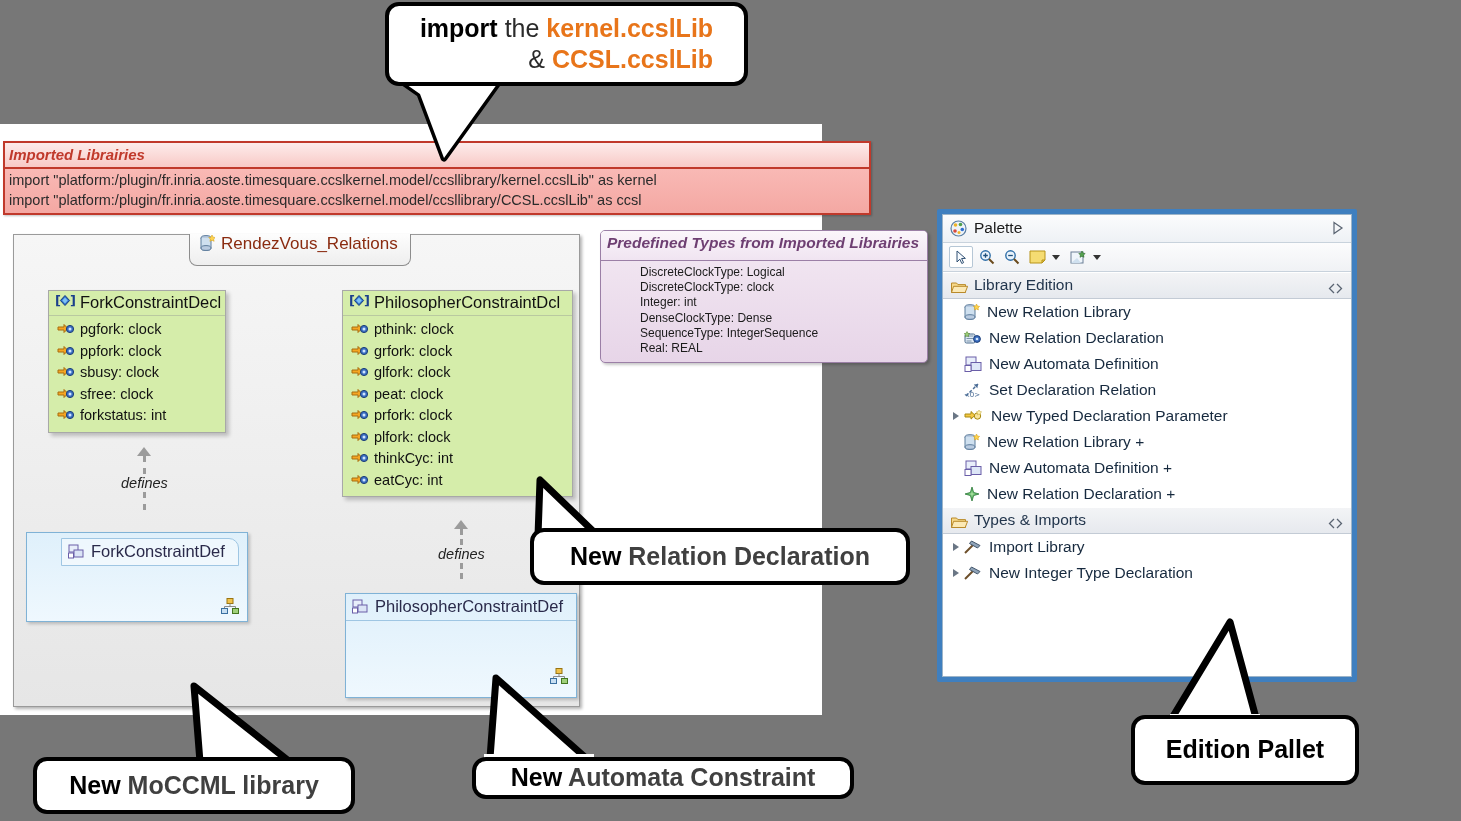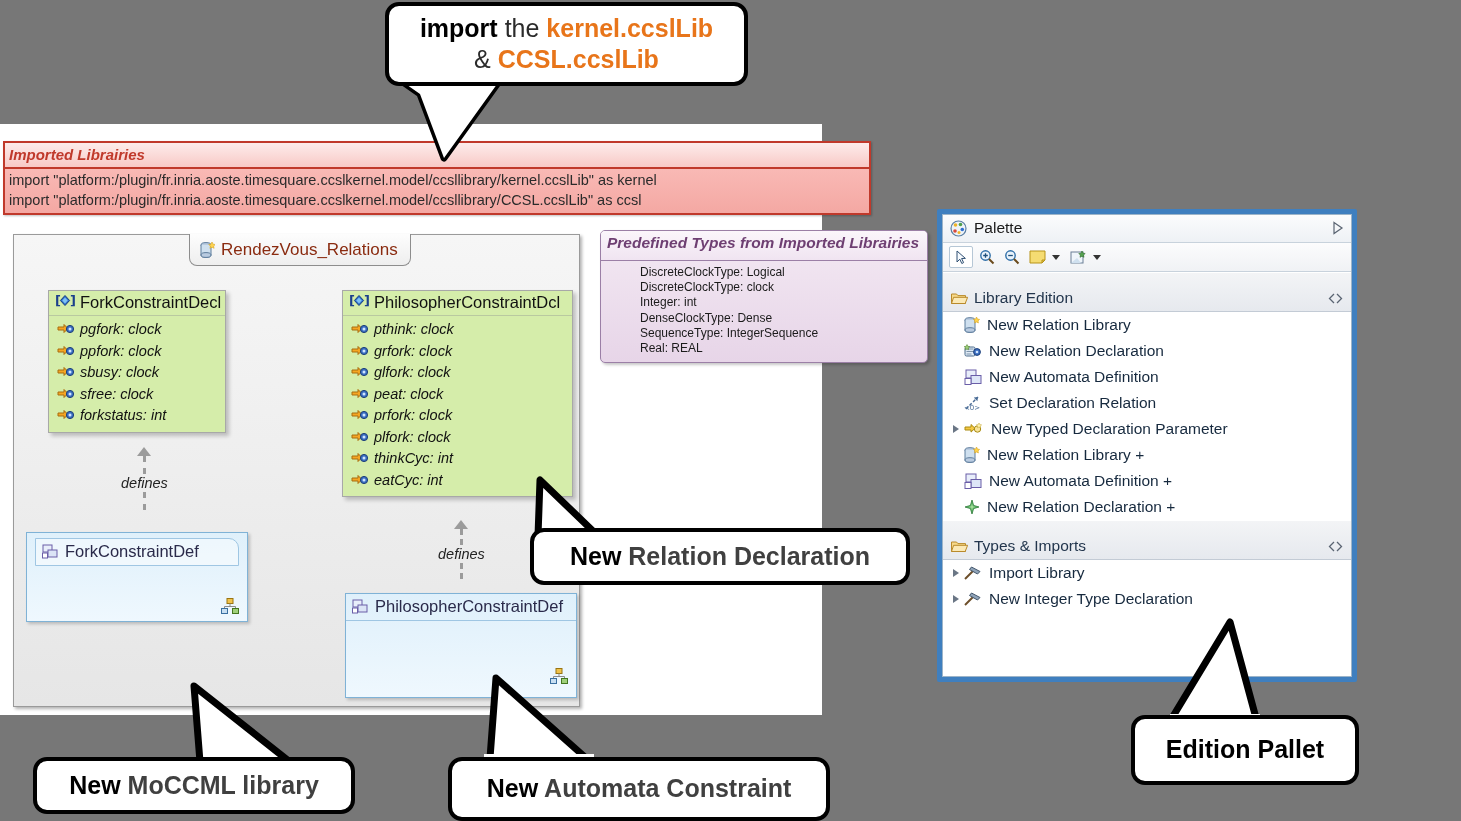--- a/index.html
+++ b/index.html
@@ -39,42 +39,42 @@
     background:linear-gradient(to bottom,#f6f6f6,#e6e6e6);
     border:1px solid #9a9a9a;
     box-shadow:2px 2px 3px rgba(0,0,0,.30);
     box-sizing:border-box;
   }
   #diagram-tab{
     position:absolute;left:175px;top:-1px;height:32px;
     background:linear-gradient(to bottom,#fdfdfd,#eeeeee);
     border:1px solid #8d8d8d;border-top:none;
     border-bottom-left-radius:8px;border-bottom-right-radius:8px;
-    display:flex;align-items:center;gap:6px;padding:0 12px 0 10px;
+    display:flex;gap:6px;padding:0 12px 0 10px;
     box-sizing:border-box;
   }
   #diagram-tab .tab-label{font-size:17px;color:#8a2b10;}
   
   .decl-box{
     position:absolute;
     background:#d5edaa;
     border:1px solid #a8a8a8;
     box-shadow:3px 3px 4px rgba(0,0,0,.22);
     box-sizing:border-box;
   }
   .decl-box .decl-header{
     display:flex;align-items:center;gap:5px;
     padding:2px 4px 3px 6px;
     border-bottom:1px solid #b9c9a0;
     font-size:16.5px;color:#111;white-space:nowrap;overflow:hidden;
   }
   .decl-box .decl-body{padding:3px 4px 5px 6px;}
   .decl-box .decl-row{
     display:flex;align-items:center;gap:6px;
-    font-size:14.5px;font-style:italic;color:#111;
+    font-size:14.5px;color:#111;
     line-height:1.0;padding:3px 0 4px 2px;white-space:nowrap;
   }
   .sq-bracket{color:#1b3f8b;font-size:16px;font-weight:bold;}
   
   .def-box{
     position:absolute;
     background:linear-gradient(to bottom,#dff0fb,#eff8fe);
     border:1px solid #7fb2d6;
     box-shadow:2px 2px 3px rgba(0,0,0,.20);
     box-sizing:border-box;
@@ -141,44 +141,44 @@
     border-bottom:1px solid #c8d2dc;
     padding:3px 6px 3px 6px;
   }
   .tb-btn{display:flex;align-items:center;justify-content:center;width:22px;height:20px;}
   .tb-btn.selected{border:1px solid #b6c7d6;background:#ffffff;border-radius:2px;}
   .tb-caret{
     width:0;height:0;border-left:4px solid transparent;border-right:4px solid transparent;
     border-top:5px solid #333;margin:0 4px 0 1px;
   }
   .pal-group{
-    display:flex;align-items:center;gap:6px;
+    display:flex;align-items:flex-end;gap:6px;
     background:linear-gradient(to bottom,#f3f4f6,#e6e9ee);
     border-top:1px solid #ffffff;border-bottom:1px solid #c3cbd5;
-    padding:16px 8px 4px 8px;
+    padding:3px 8px 4px 8px;
   }
   .pal-group .pg-label{font-size:15.5px;color:#23364d;flex:1;}
   .pal-item{
     display:flex;align-items:center;gap:7px;
     padding:4px 8px 4px 10px;font-size:15.5px;color:#16293e;
   }
   .pal-item .expander{
     width:0;height:0;border-top:4px solid transparent;border-bottom:4px solid transparent;
     border-left:6px solid #6a7685;margin-right:-2px;
   }
   .pal-item .expander.hidden{visibility:hidden;}
   .pal-item .pi-label{white-space:nowrap;}
   .pal-items{background:#ffffff;}
   
   .callout{
     position:absolute;background:#ffffff;border:4px solid #000;
     border-radius:14px;display:flex;align-items:center;justify-content:center;
     text-align:center;box-sizing:border-box;z-index:30;
   }
-  .callout .c-text{font-size:25px;font-weight:bold;color:#000;line-height:1.25;padding:0 14px;}
+  .callout .c-text{font-size:25px;font-weight:bold;color:#000;line-height:1.25;padding:0 14px;text-align:right;}
   .callout .c-accent{color:#404040;}
   .callout .c-orange{color:#e8751a;}
   .callout .c-normal{font-weight:normal;color:#2b2b2b;}
   svg.pointer{position:absolute;overflow:visible;z-index:29;}
   
   .ic{display:inline-block;line-height:0;flex:0 0 auto;}
 </style>
 </head>
 <body>
 
@@ -349,21 +349,21 @@
       <div class="dline" style="height:18px;"></div>
     </div>
 
     <div class="defines-link" style="left:421px;top:285px;">
       <div class="arrow-up"></div>
       <div class="dline" style="height:16px;"></div>
       <div class="dlabel">defines</div>
       <div class="dline" style="height:16px;"></div>
     </div>
 
-    <div class="def-box shaved" style="left:12px;top:297px;width:222px;height:90px;">
+    <div class="def-box shaved" style="left:12px;top:297px;width:222px;height:90px;padding-left:26px;">
       <div class="def-header">
         <span class="ic">
           <svg width="17" height="16" viewBox="0 0 17 16">
             <rect x="1" y="1" width="9" height="7" fill="#e8eefa" stroke="#6a5ea8" stroke-width="1"></rect>
             <rect x="6" y="6" width="9" height="7" fill="#dbe4f6" stroke="#6a5ea8" stroke-width="1"></rect>
             <rect x="0.5" y="9" width="5" height="5" fill="#ffffff" stroke="#6a5ea8" stroke-width="1"></rect>
           </svg>
         </span>
         <span>ForkConstraintDef</span>
       </div>
@@ -654,21 +654,21 @@
 <div class="callout" style="left:33px;top:757px;width:322px;height:57px;">
   <div class="c-text">
     <span>New </span><span class="c-accent">MoCCML library</span>
   </div>
 </div>
 
 <svg class="pointer" style="left:470px;top:676px;width:160px;height:95px;">
   <polygon points="26,2 116,82 20,82" fill="#ffffff" stroke="#000000" stroke-width="7" stroke-linejoin="round"></polygon>
   <rect x="14" y="78" width="110" height="14" fill="#ffffff"></rect>
 </svg>
-<div class="callout" style="left:448px;top:757px;width:382px;height:64px;">
+<div class="callout" style="left:472px;top:757px;width:382px;height:42px;">
   <div class="c-text">
     <span>New </span><span class="c-accent">Automata Constraint</span>
   </div>
 </div>
 
 <svg class="pointer" style="left:1160px;top:620px;width:130px;height:110px;">
   <polygon points="70,2 96,98 12,98" fill="#ffffff" stroke="#000000" stroke-width="7" stroke-linejoin="round"></polygon>
   <rect x="10" y="94" width="90" height="14" fill="#ffffff"></rect>
 </svg>
 <div class="callout" style="left:1131px;top:715px;width:228px;height:70px;">

